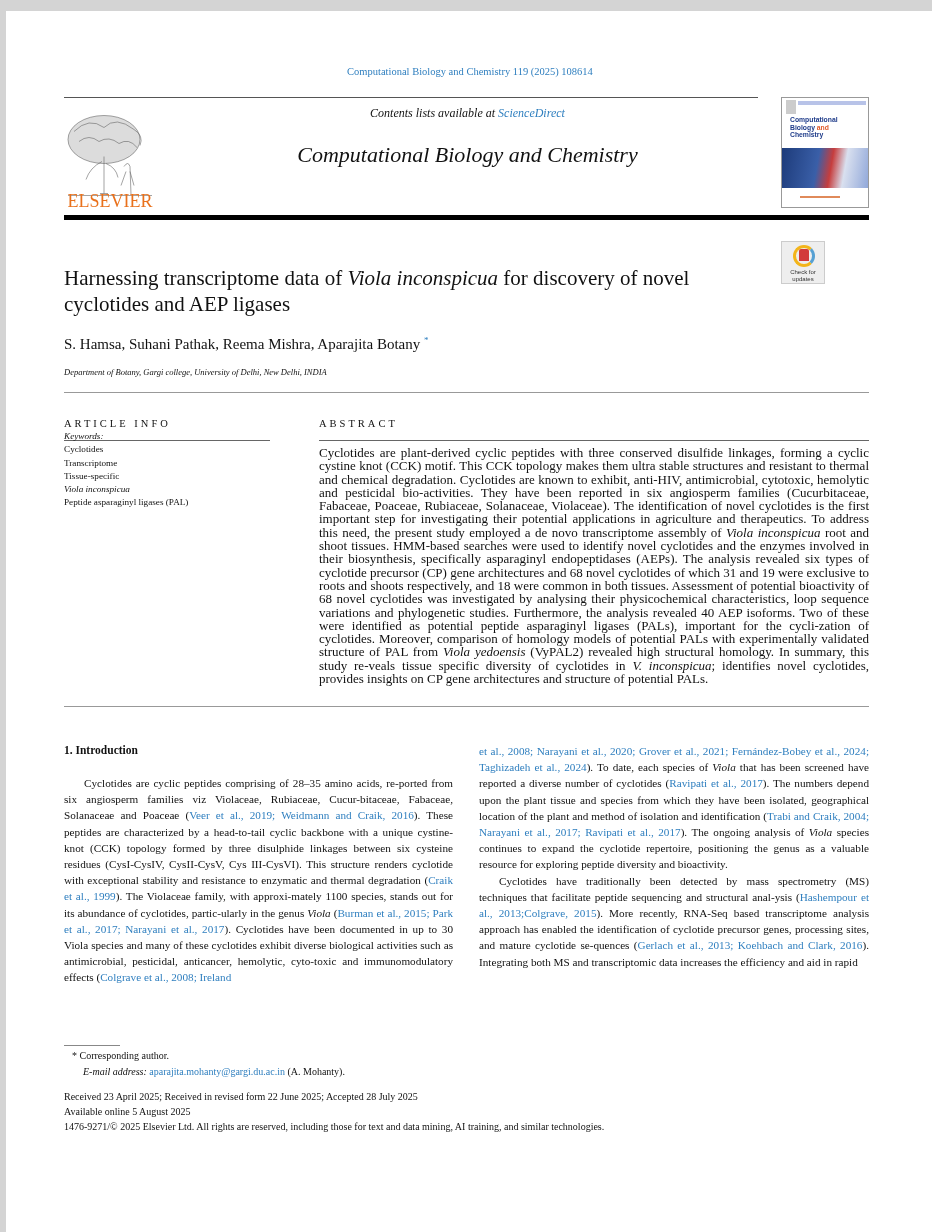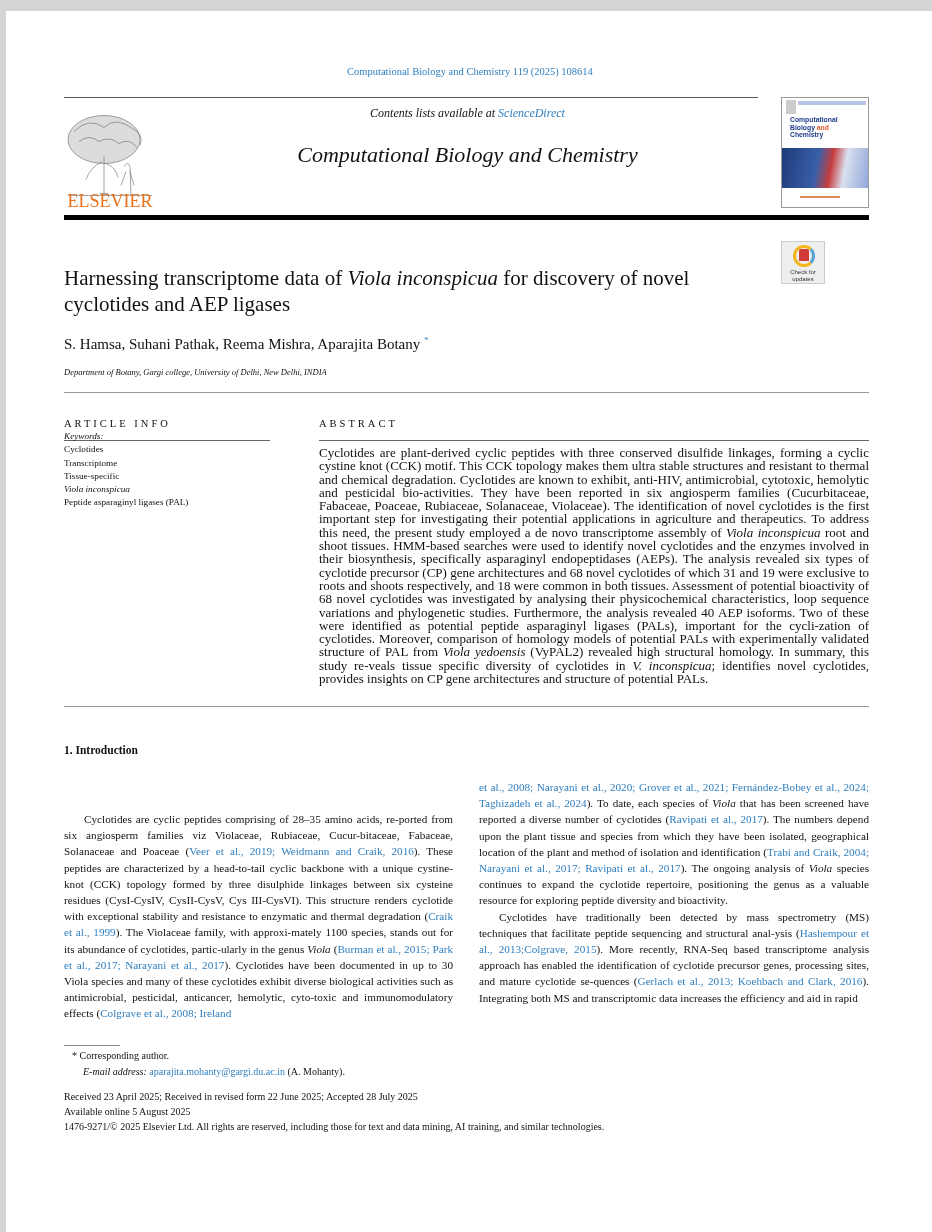--- a/index.html
+++ b/index.html
@@ -73,21 +73,21 @@
   .rule-gray { height: 1px; background: #999; }
 
   .sec-head { font-size: 10.5px; letter-spacing: 3px; }
   .kw { left: 64px; top: 430px; font-size: 9.2px; line-height: 13.3px; }
   .abstract {
     left: 319px; top: 446px; width: 550px; font-size: 13px; line-height: 13.3px;
     text-align: justify;
   }
 
   .intro-head { left: 64px; top: 744px; font-size: 11.5px; font-weight: bold; }
-  .col { font-size: 11.2px; line-height: 16.2px; text-align: justify; margin-top: 36px; }
+  .col { font-size: 11.2px; line-height: 16.2px; text-align: justify; }
   .col p { text-indent: 20px; }
   .col1 { left: 64px; top: 775px; width: 389px; }
   .col2 { left: 479px; top: 743px; width: 390px; }
   .col2 p.cont { text-indent: 0; }
 
   .fn-rule { left: 64px; top: 1045px; width: 56px; height: 1px; background: #888; }
   .footnotes { left: 64px; top: 1048px; font-size: 10px; line-height: 15.5px; }
   .footnotes .indent { padding-left: 19px; }
   .doi-block { left: 64px; top: 1089px; font-size: 10px; line-height: 15.2px; }
 </style>

